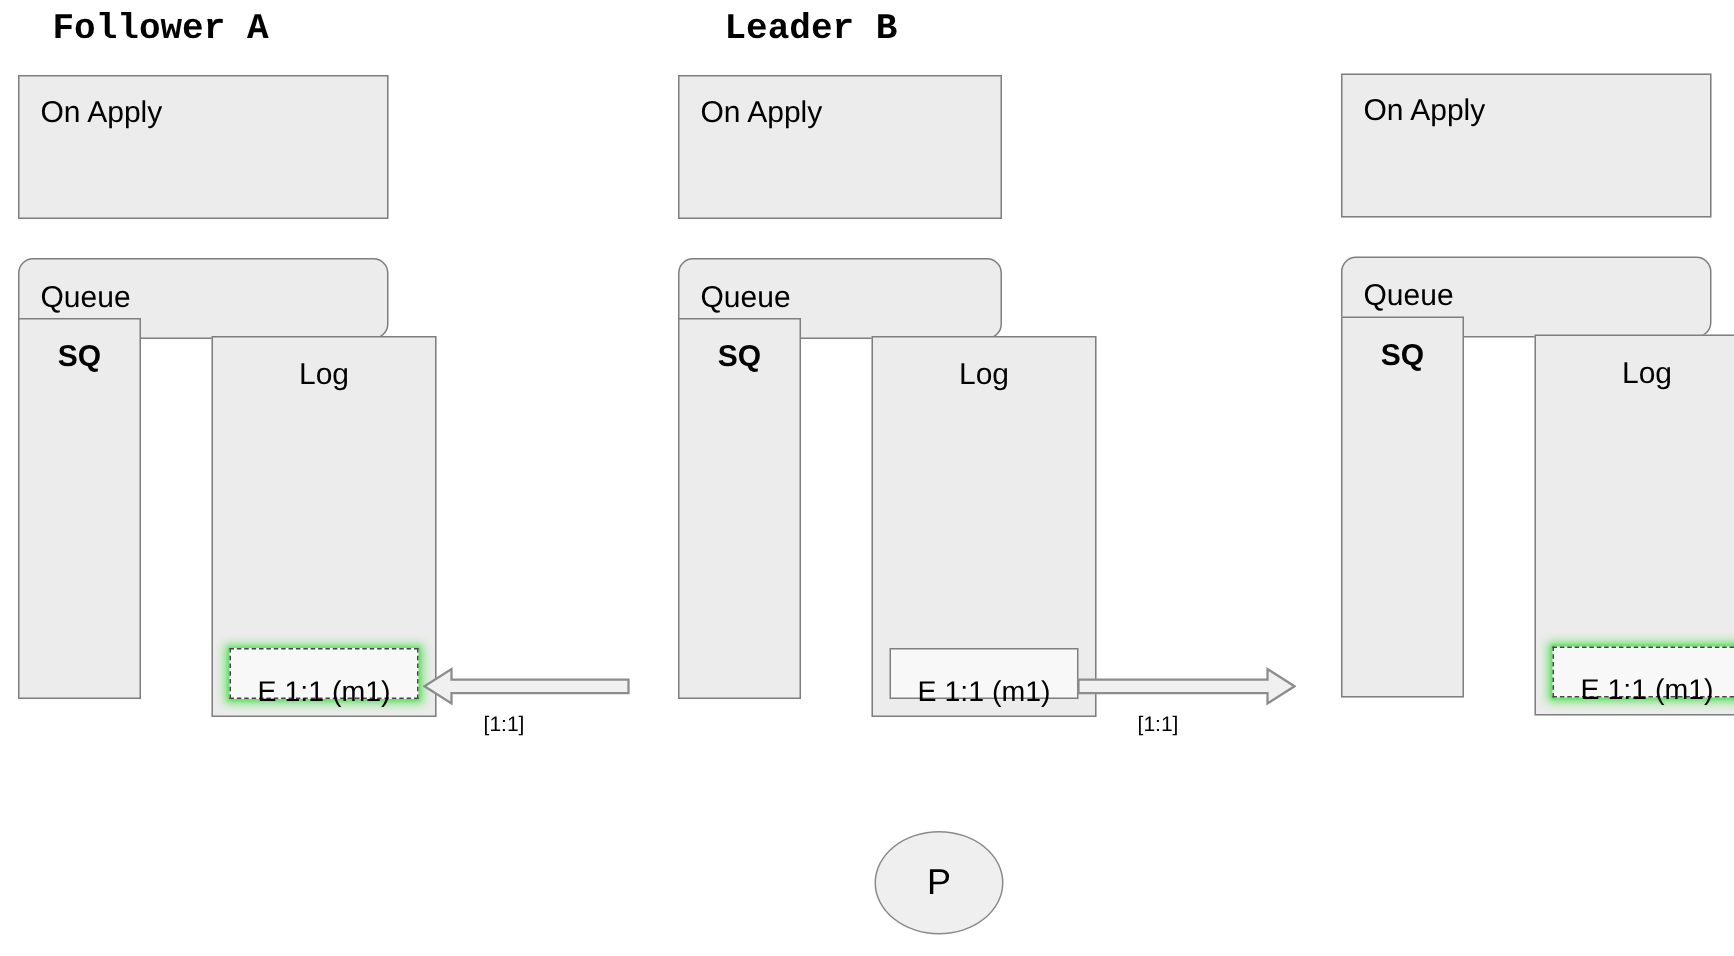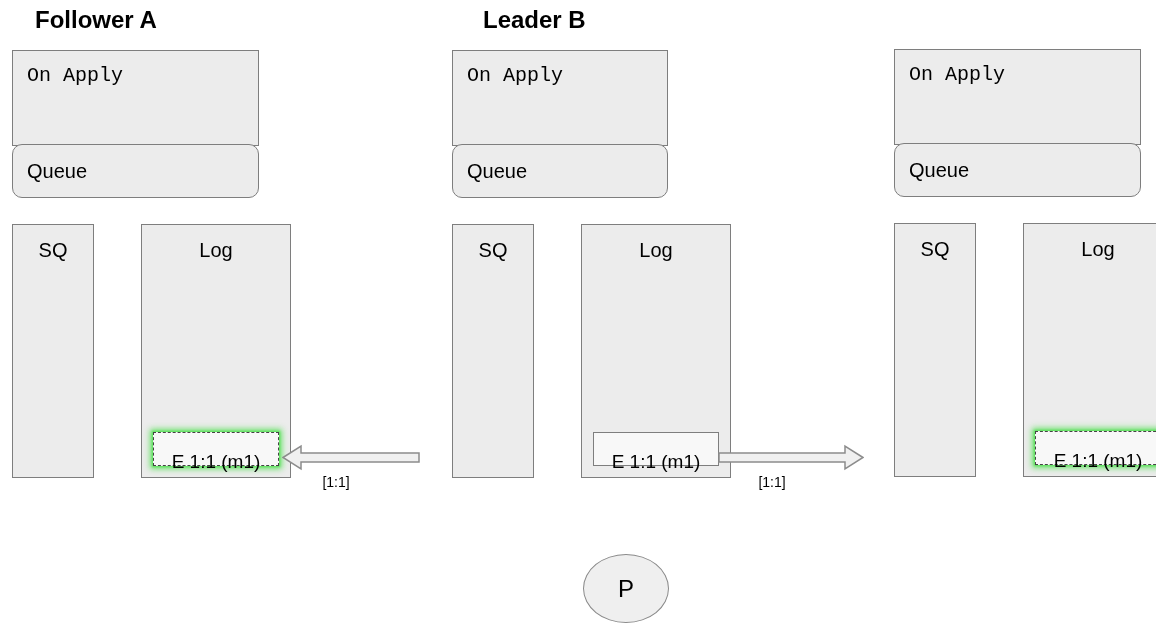--- a/index.html
+++ b/index.html
@@ -1,31 +1,31 @@
 <!DOCTYPE html>
 <html><head>
 <meta charset="utf-8">
 <style>
   html,body { margin:0; padding:0; background:#ffffff; }
   body { font-family:"Liberation Sans", sans-serif; color:#000; }
   .canvas { position:relative; width:1156px; height:637px; background:#ffffff; overflow:hidden; }
 
   .node { position:absolute; width:247px; height:478px; }
-  .node-title { position:absolute; font-weight:bold; font-size:24px; white-space:nowrap; }
+  .node-title { position:absolute; font-weight:bold; font-size:24px; white-space:nowrap;font-family:Liberation Mono, monospace; }
 
   .box { position:absolute; background:#ececec; border:1px solid #7e7e7e; box-sizing:border-box; font-size:20px; }
   .box-label { position:absolute; white-space:nowrap; }
 
   .on-apply { top:50px; left:0; width:100%; height:96px; }
-  .on-apply .box-label { top:13px; left:14px;font-family:Liberation Mono, monospace; }
+  .on-apply .box-label { top:13px; left:14px; }
 
-  .queue { top:144px; left:0; width:100%; height:54px;border-radius:10px; }
+  .queue { top:172px; left:0; width:100%; height:54px;border-radius:10px; }
   .queue .box-label { top:50%; transform:translateY(-50%); left:14px; }
 
-  .sq { top:224px; left:0; width:82px; height:254px; }
+  .sq { top:212px; left:0; width:82px; height:254px;font-weight:bold; }
   .sq .box-label { top:14px; left:50%; transform:translateX(-50%); }
 
   .log { top:224px; left:97px; width:150px; height:254px;margin-left:32px; }
   .log .box-label { top:14px; left:50%; transform:translateX(-50%); }
 
   .entry {
     position:absolute; bottom:11px; left:50%; transform:translateX(-50%);
     min-width:126px; height:27px; line-height:25px; box-sizing:border-box;
     text-align:center; font-size:19px; background:#f8f8f8;
     border:1px solid #7e7e7e; white-space:nowrap; padding:16px 6px;

